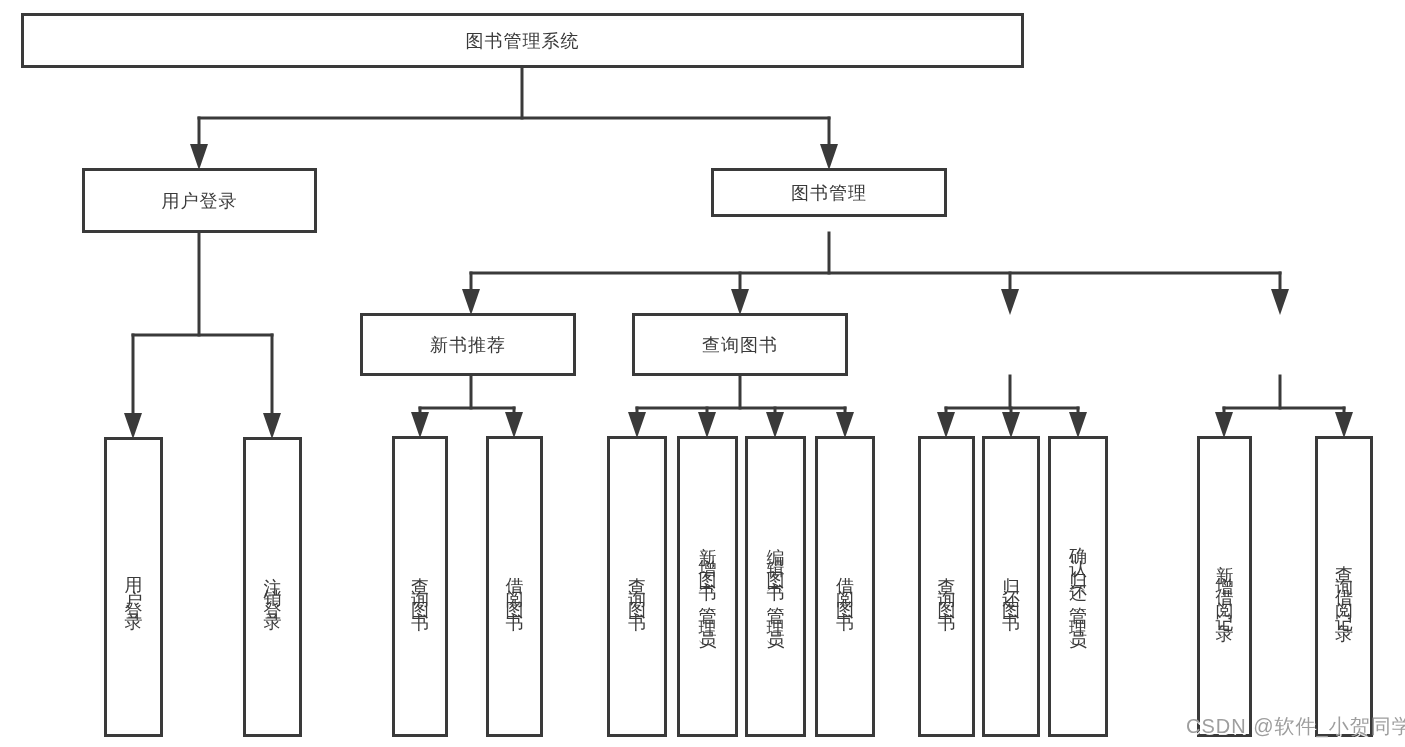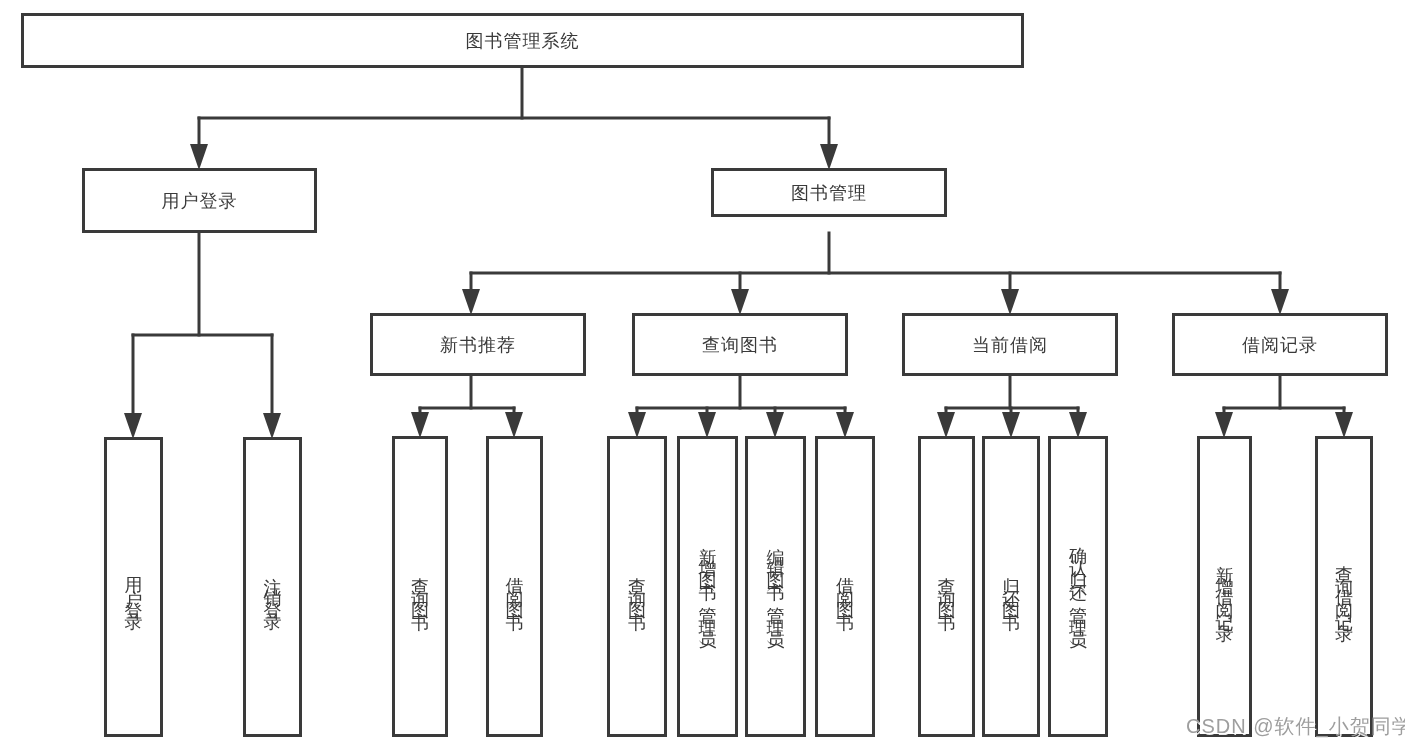--- a/index.html
+++ b/index.html
@@ -36,21 +36,21 @@
   .node.v{
     writing-mode:vertical-rl;
     text-orientation:mixed;
     letter-spacing:12px;
     font-size:18px;
   }
   
   #n-root       {left:21px;  top:13px;  width:1003px;height:55px;}
   #n-user-login {left:82px;  top:168px; width:235px; height:65px;}
   #n-book-mgmt  {left:711px; top:168px; width:236px; height:49px;}
-  #n-new-book   {left:370px; top:313px; width:216px; height:63px;}
+  #n-new-book   {left:360px; top:313px; width:216px; height:63px;}
   #n-book-borrow{left:632px; top:313px; width:216px; height:63px;}
   #n-cur-borrow {left:902px; top:313px; width:216px; height:63px;}
   #n-rec        {left:1172px;top:313px; width:216px; height:63px;}
   #l-1a{left:104px; top:437px;width:59px;height:300px;}
   #l-1b{left:243px; top:437px;width:59px;height:300px;}
   #l-2a{left:392px; top:436px;width:56px;height:301px;}
   #l-2b{left:486px; top:436px;width:57px;height:301px;}
   #l-3a{left:607px; top:436px;width:60px;height:301px;}
   #l-3b{left:677px; top:436px;width:61px;height:301px;}
   #l-3c{left:745px; top:436px;width:61px;height:301px;}
@@ -131,22 +131,20 @@
       <polygon points="1335,412 1353,412 1344,438" fill="#3a3a3a"></polygon>
     </svg>
 
   <div class="node h" id="n-root">图书管理系统</div>
 
   <div class="node h" id="n-user-login">用户登录</div>
   <div class="node h" id="n-book-mgmt">图书管理</div>
 
   <div class="node h" id="n-new-book">新书推荐</div>
   <div class="node h" id="n-book-borrow">查询图书</div>
-  <div class="node h" id="n-cur-borrow">当前借阅</div>
-  <div class="node h" id="n-rec">借阅记录</div>
 
   <div class="node v" id="l-1a">用户登录</div>
   <div class="node v" id="l-1b">注销登录</div>
 
   <div class="node v" id="l-2a">查询图书</div>
   <div class="node v" id="l-2b">借阅图书</div>
 
   <div class="node v" id="l-3a">查询图书</div>
   <div class="node v" id="l-3b">新增图书（管理员）</div>
   <div class="node v" id="l-3c">编辑图书（管理员）</div>

